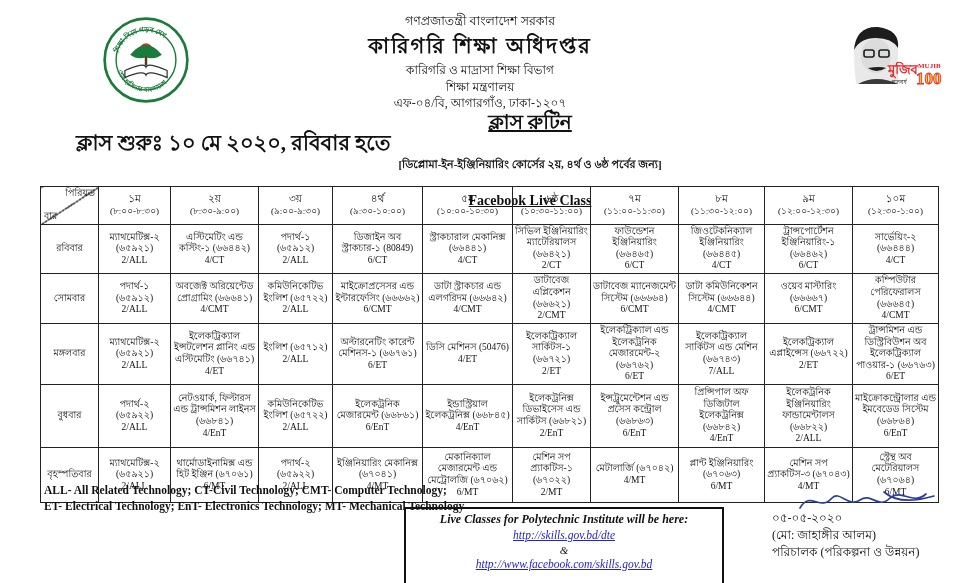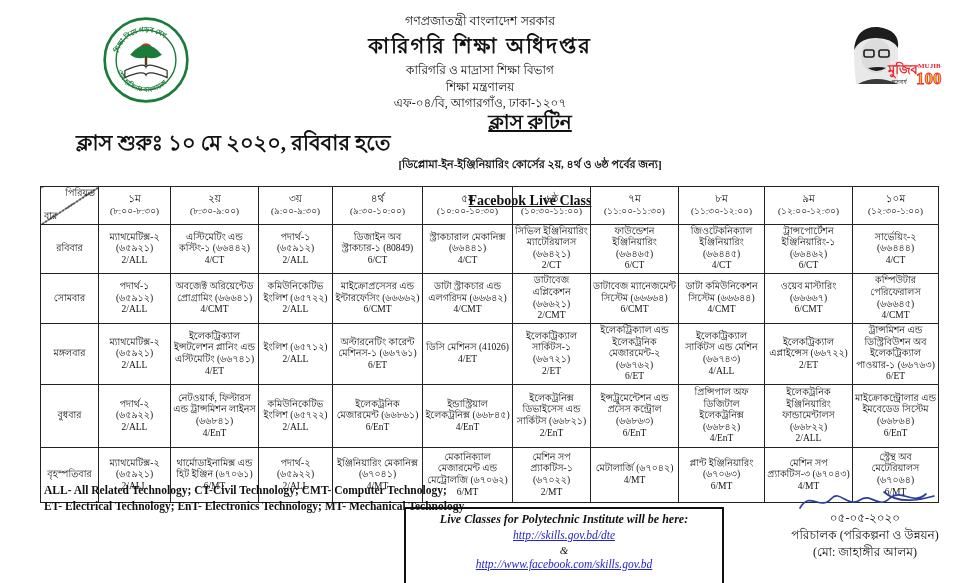--- a/index.html
+++ b/index.html
@@ -55,21 +55,21 @@
 
   
   .legend{position:absolute;left:44px;top:483px;font-size:11.5px;font-weight:bold;line-height:1.35;}
   .live-box{
     position:absolute;left:404px;top:507px;width:308px;
     border:2px solid #111;text-align:center;padding:3px 4px 21px 4px;line-height:1.3;font-style:italic;
   }
   .lb-title{font-size:12px;font-weight:bold;}
   .link{color:#2323cc;text-decoration:underline;font-size:11.5px;cursor:pointer;display:block;}
   .amp{font-size:11px;}
-  .sign{position:absolute;left:772px;top:486px;width:186px;text-align:center;font-size:12px;line-height:1.4;}
+  .sign{position:absolute;left:772px;top:486px;width:186px;text-align:left;font-size:12px;line-height:1.4;}
   .sign-svg{display:block;margin:0 auto -6px auto;}
 </style>
 </head>
 <body>
 
 <div class="page">
 
   <div class="logo-left">
     <svg width="88" height="88" viewBox="0 0 100 100">
       <circle cx="50" cy="50" r="47" fill="#fff" stroke="#1b7b3a" stroke-width="3"></circle>
@@ -196,28 +196,28 @@
     <tr class="r2">
       <td class="day">মঙ্গলবার</td>
       <td>ম্যাথমেটিক্স-২ (৬৫৯২১)
 2/ALL</td>
       <td>ইলেকট্রিক্যাল ইন্সটলেশন প্লানিং এন্ড এস্টিমেটিং (৬৬৭৪১)
 4/ET</td>
       <td>ইংলিশ (৬৫৭১২)
 2/ALL</td>
       <td>অল্টারনেটিং কারেন্ট মেশিনস-১ (৬৬৭৬১)
 6/ET</td>
-      <td>ডিসি মেশিনস (41026)
+      <td>ডিসি মেশিনস (50476)
 4/ET</td>
       <td>ইলেকট্রিক্যাল সার্কিটস-১ (৬৬৭২১)
 2/ET</td>
       <td>ইলেকট্রিক্যাল এন্ড ইলেকট্রনিক মেজারমেন্ট-২ (৬৬৭৬২)
 6/ET</td>
       <td>ইলেকট্রিক্যাল সার্কিটস এন্ড মেশিন (৬৬৭৪৩)
-4/ALL</td>
+7/ALL</td>
       <td>ইলেকট্রিক্যাল এপ্লাইন্সেস (৬৬৭২২)
 2/ET</td>
       <td>ট্রান্সমিশন এন্ড ডিস্ট্রিবিউশন অব ইলেকট্রিক্যাল পাওয়ার-১ (৬৬৭৬৩)
 6/ET</td>
     </tr>
     <tr class="r3">
       <td class="day">বুধবার</td>
       <td>পদার্থ-২ (৬৫৯২২)
 2/ALL</td>
       <td>নেটওয়ার্ক, ফিল্টারস এন্ড ট্রান্সমিশন লাইনস (৬৬৮৪১)
@@ -275,17 +275,17 @@
     <a class="link">http://skills.gov.bd/dte</a>
     <div class="amp">&amp;</div>
     <a class="link">http://www.facebook.com/skills.gov.bd</a>
   </div>
 
   <div class="sign">
     <svg class="sign-svg" width="150" height="30" viewBox="0 0 150 30">
       <path d="M10,22 C20,4 30,26 42,12 C50,4 58,22 70,14 C82,6 88,24 100,12 C112,2 122,20 136,8 M94,6 C104,15 120,17 144,10" stroke="#2b3f9e" fill="none" stroke-width="1.7" stroke-linecap="round"></path>
     </svg>
     <div>০৫-০৫-২০২০</div>
+    <div>(মো: জাহাঙ্গীর আলম)</div>
     <div>পরিচালক (পরিকল্পনা ও উন্নয়ন)</div>
-    <div>(মো: জাহাঙ্গীর আলম)</div>
   </div>
 
 </div>
 
 </body></html>

